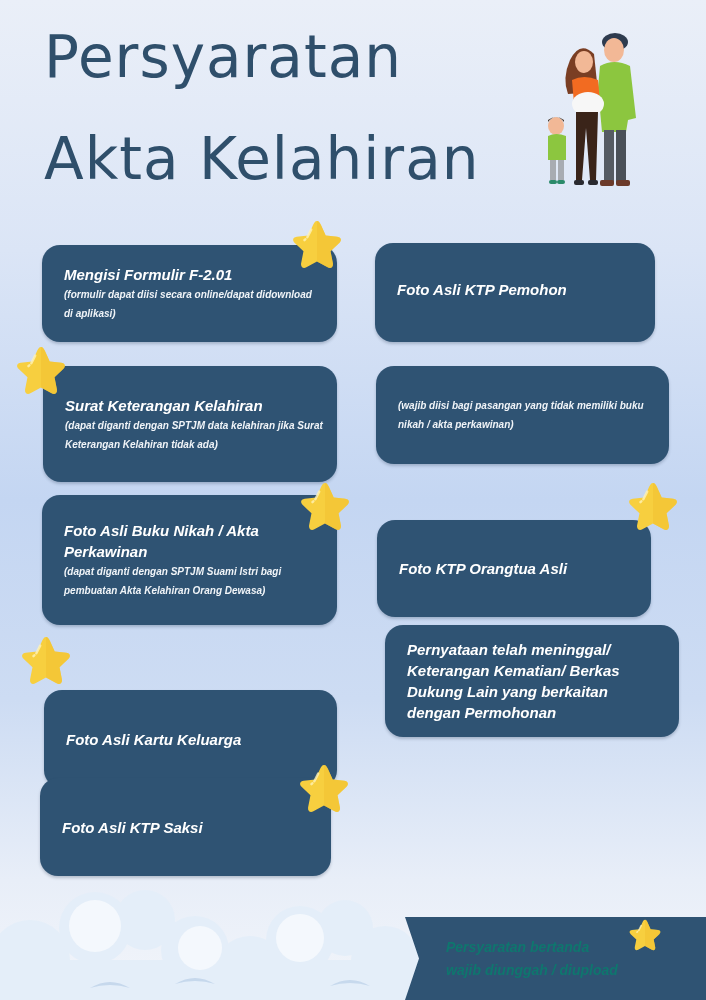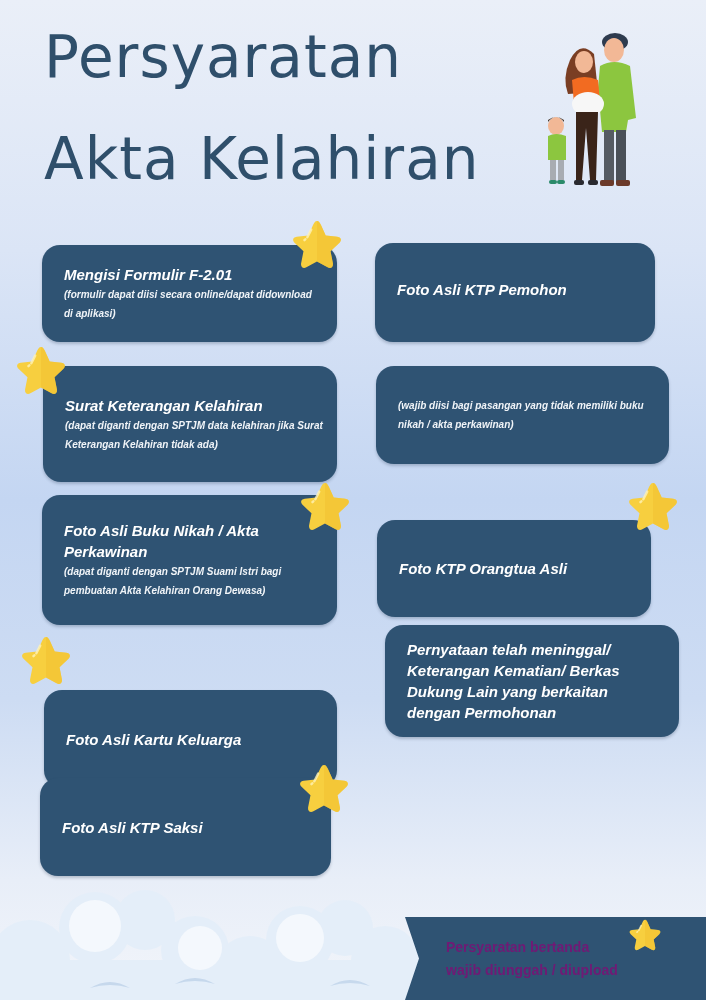--- a/index.html
+++ b/index.html
@@ -31,22 +31,22 @@
   }
   .star { position: absolute; width: 58px; height: 56px; }
   .family { position: absolute; left: 548px; top: 28px; width: 100px; height: 162px; }
   .clouds { position: absolute; left: 0; top: 880px; width: 440px; height: 120px; }
   .banner {
     position: absolute; left: 405px; top: 917px; width: 301px; height: 83px;
     background: #2f5373;
     clip-path: polygon(0 0, 100% 0, 100% 100%, 0 100%, 14px 50%);
   }
   .banner-text {
-    position: absolute; left: 446px; top: 936px; color: #701a75;
-    font-weight: bold; font-size: 14px; line-height: 23px;
+    position: absolute; left: 446px; top: 936px; color: #0f766e;
+    font-weight: bold; font-style: italic; font-size: 14px; line-height: 23px;
   }
 </style>
 </head>
 <body>
 
 <svg width="0" height="0" style="position:absolute">
   <defs>
     <symbol id="star-shape" viewBox="0 0 60 58">
       <path d="M30 3 C32 3 33 5 34 7 L39 18 L51 19.5 C55 20 56 23 53 26 L44 34.5 L46.5 47 C47 51 44 53 41 51 L30 45 L19 51 C16 53 13 51 13.5 47 L16 34.5 L7 26 C4 23 5 20 9 19.5 L21 18 L26 7 C27 5 28 3 30 3 Z" fill="#f7cf3f"></path>
       <path d="M30 3 C32 3 33 5 34 7 L39 18 L51 19.5 C55 20 56 23 53 26 L44 34.5 L46.5 47 C47 51 44 53 41 51 L30 45 Z" fill="#f1c232" opacity="0.6"></path>

